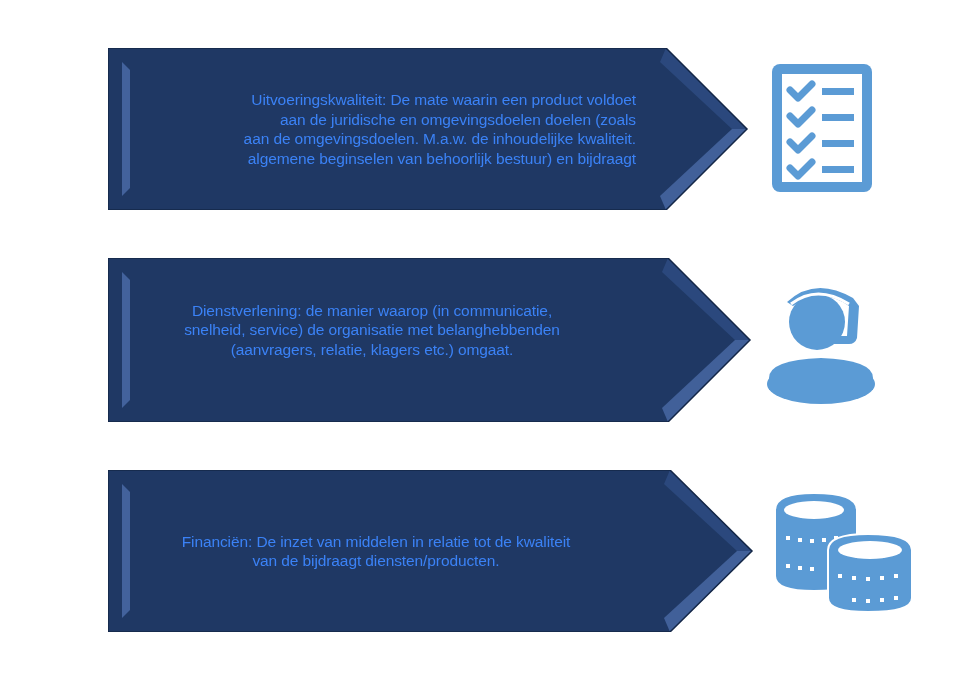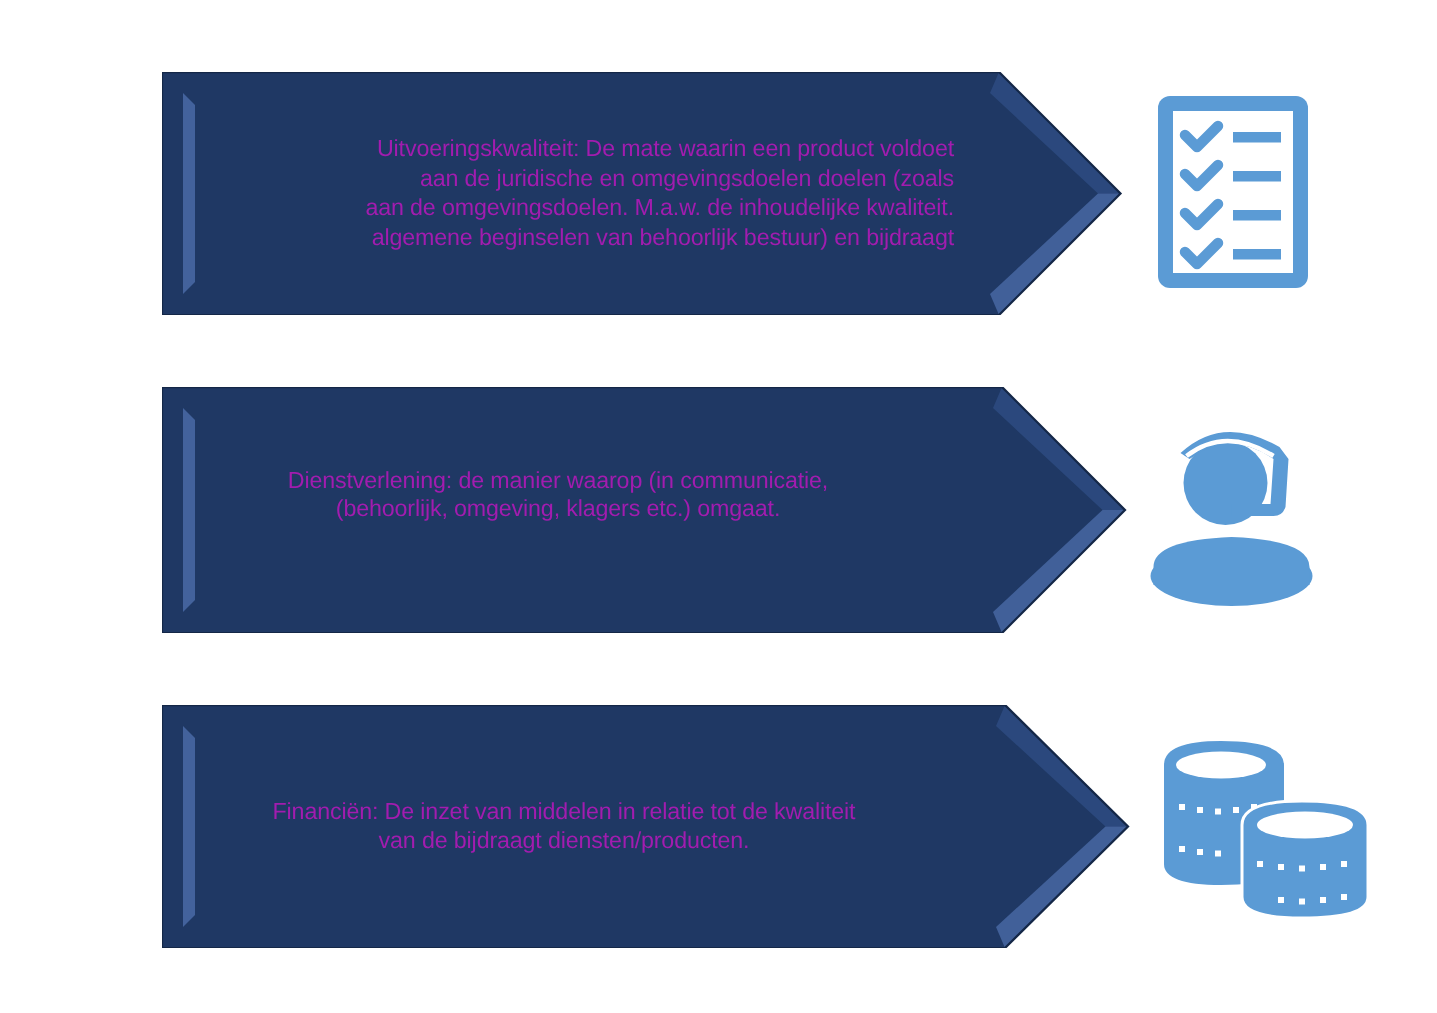--- a/index.html
+++ b/index.html
@@ -7,21 +7,21 @@
     width: 958px; height: 675px; background: #ffffff;
     position: relative; overflow: hidden;
     font-family: "Liberation Sans", "DejaVu Sans", sans-serif;
   }
   .row { position: absolute; left: 0; width: 958px; }
   .arrow {
     position: absolute; left: 108px; width: 644px;
   }
   .arrow svg { position: absolute; left: 0; top: 0; }
   .arrow-text {
-    position: absolute; color: #a21caf;
+    position: absolute; color: #3b82f6;
     font-size: 15.5px; line-height: 19.5px;
     display: flex; flex-direction: column; justify-content: center;
     letter-spacing: -0.1px;
   }
   .arrow-text .line { display: block; white-space: nowrap; }
   .icon { position: absolute; }
 </style>
 </head>
 <body>
 
@@ -64,21 +64,22 @@
   <div class="arrow" style="top:258px; height:164px;">
     <svg width="644" height="164" viewBox="0 0 644 164">
       <polygon points="0,0 560,0 642,82 560,164 0,164" fill="#1f3864"></polygon>
       <polygon points="14,14 22,22 22,142 14,150" fill="#4a6aa6" opacity="0.85"></polygon>
       <polygon points="560,0 642,82 627,82 554,14" fill="#2c4a80" opacity="0.9"></polygon>
       <polygon points="642,82 560,164 554,150 627,82" fill="#4a6aa6" opacity="0.8"></polygon>
       <polygon points="0,0 560,0 642,82 560,164 0,164" fill="none" stroke="#142747" stroke-width="1.5"></polygon>
     </svg>
     <div class="arrow-text" style="left:14px; top:0; width:500px; height:144px; text-align:center;">
       <span class="line">Dienstverlening: de manier waarop (in communicatie,</span>
-      <span class="line">(behoorlijk, omgeving, klagers etc.) omgaat.</span>
+      <span class="line">snelheid, service) de organisatie met belanghebbenden</span>
+      <span class="line">(aanvragers, relatie, klagers etc.) omgaat.</span>
     </div>
   </div>
 
   <svg class="icon" style="left:765px; top:280px;" width="112" height="126" viewBox="0 0 112 126">
     <circle cx="52" cy="42" r="28" fill="#5b9bd5"></circle>
     <path d="M22 22 Q 50 -4 88 18 L 94 26 L 92 58 Q 90 64 84 64 L 56 64 L 56 56 L 82 56 L 84 26 Q 56 6 28 26 Z" fill="#5b9bd5"></path>
     <path d="M26 24 Q 52 4 84 24" fill="none" stroke="#ffffff" stroke-width="3"></path>
     <ellipse cx="56" cy="104" rx="54" ry="20" fill="#5b9bd5"></ellipse>
     <path d="M4 98 Q 4 80 56 78 Q 108 80 108 98 L 108 110 L 4 110 Z" fill="#5b9bd5"></path>
   </svg>

